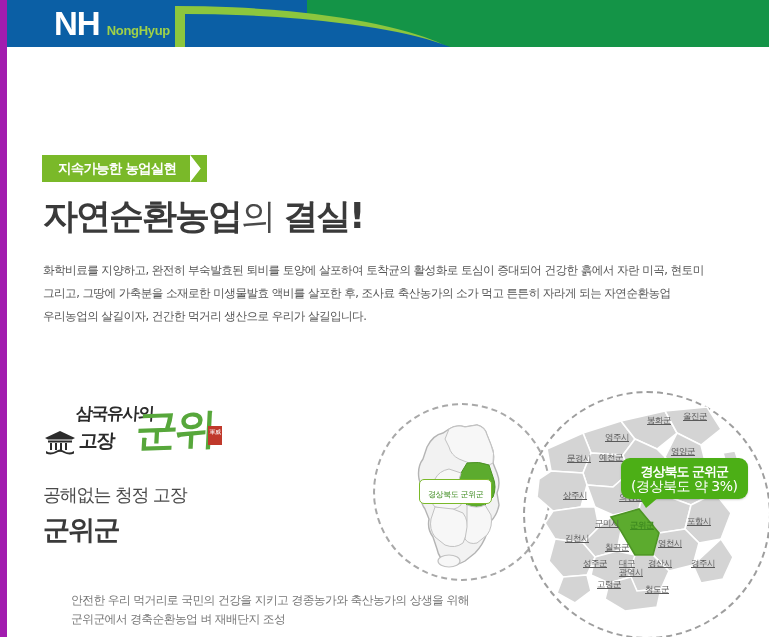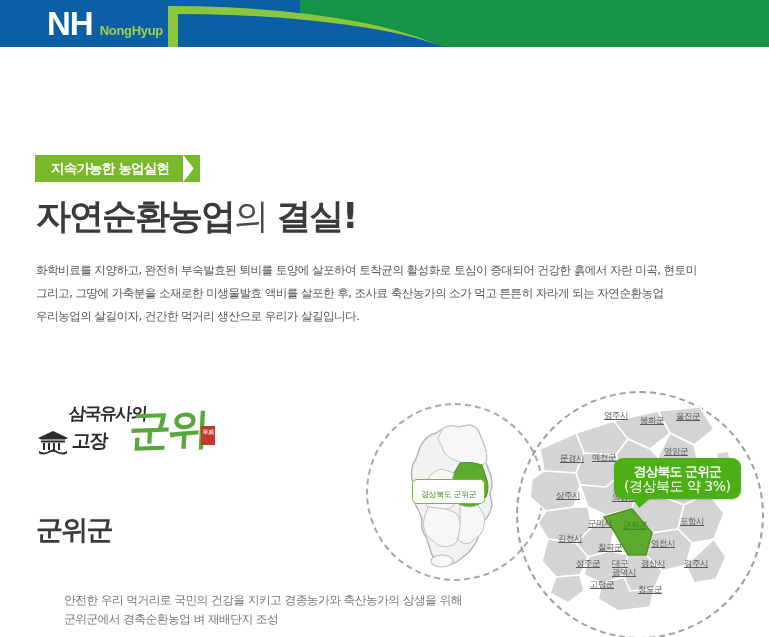--- a/index.html
+++ b/index.html
@@ -3,21 +3,21 @@
 <meta charset="utf-8">
 <title>군위축산업협동조합</title>
 <style>
   * { box-sizing: border-box; margin: 0; padding: 0; }
   html, body {
     width: 769px; height: 637px;
     font-family: "Liberation Sans", "DejaVu Sans", sans-serif;
     background: #ffffff;
     overflow: hidden;
   }
-  #page { position: relative; width: 769px; height: 637px; background: #a21caf; }
+  #page { position: relative; width: 769px; height: 637px; background: #a21caf; padding-left: 7px; }
 
   
   .header {
     position: relative; width: 769px; height: 47px;
     background: #149447; overflow: hidden;
   }
   .header-blue {
     position: absolute; left: 0; top: 0; width: 300px; height: 47px;
     background: #0b5fa5;
   }
@@ -277,20 +277,21 @@
         <rect x="17" y="14" width="2" height="7" fill="#2b2b2b"></rect>
         <rect x="22" y="14" width="2" height="7" fill="#2b2b2b"></rect>
         <path d="M3 22 Q8 25 13 22 Q17 19 21 22 Q26 25 31 22 L31 24.5 Q26 26.5 21 24 Q17 21.5 13 24 Q8 26.5 3 24.5 Z" fill="#2b2b2b"></path>
       </svg>
       <span class="bl-top-text">삼국유사의</span>
       <span class="bl-mid-text">고장</span>
       <span class="bl-big-text">군위</span>
       <span class="bl-seal">軍威</span>
     </div>
 
+    <div class="sub-head">공해없는 청정 고장</div>
     <div class="main-head">군위군</div>
     <div class="detail-lines">
       <p>안전한 우리 먹거리로 국민의 건강을 지키고 경종농가와 축산농가의 상생을 위해</p>
       <p>군위군에서 경축순환농업 벼 재배단지 조성</p>
     </div>
 
     <div class="map-korea-circle">
       <svg class="korea-svg" width="120" height="150" viewBox="0 0 120 150">
         <path d="M44 8 Q52 3 60 6 L72 4 Q80 6 82 14 L86 24 Q90 32 88 42 L92 52 Q96 62 92 72
                  L94 84 Q92 94 86 100 L82 112 Q78 124 70 132 L60 140 Q50 146 42 142
@@ -335,21 +336,21 @@
           <path d="M70 164 L92 158 L110 162 L106 184 L84 190 L66 182 Z"></path>
           <path d="M110 162 L128 162 L144 178 L136 196 L112 198 L104 182 Z"></path>
           <path d="M168 172 L196 146 L208 164 L198 186 L176 190 Z"></path>
           <path d="M38 184 L62 182 L66 198 L50 210 L32 200 Z"></path>
           <path d="M84 190 L106 184 L112 198 L136 196 L132 214 L100 218 L80 206 Z"></path>
           <path d="M198 60 L210 58 L214 70 L202 74 Z"></path>
         </g>
         <path d="M86 124 L114 116 L134 140 L128 162 L110 162 L96 138 Z" fill="#5cab2e" stroke="#4d9425" stroke-width="1.6"></path>
       </svg>
       <div>
-          <span class="region-name" style="left: 80px; top: 17px; margin-left: 6px;">영주시</span>
+          <span class="region-name" style="left: 80px; top: 39px;">영주시</span>
           <span class="region-name" style="left: 122px; top: 22px;">봉화군</span>
           <span class="region-name" style="left: 158px; top: 18px;">울진군</span>
           <span class="region-name" style="left: 146px; top: 53px;">영양군</span>
           <span class="region-name" style="left: 42px; top: 60px;">문경시</span>
           <span class="region-name" style="left: 74px; top: 59px;">예천군</span>
           <span class="region-name" style="left: 110px; top: 68px;">안동시</span>
           <span class="region-name" style="left: 38px; top: 97px;">상주시</span>
           <span class="region-name" style="left: 94px; top: 99px;">의성군</span>
           <span class="region-name" style="left: 70px; top: 125px;">구미시</span>
           <span class="region-name green" style="left: 105px; top: 127px;">군위군</span>

